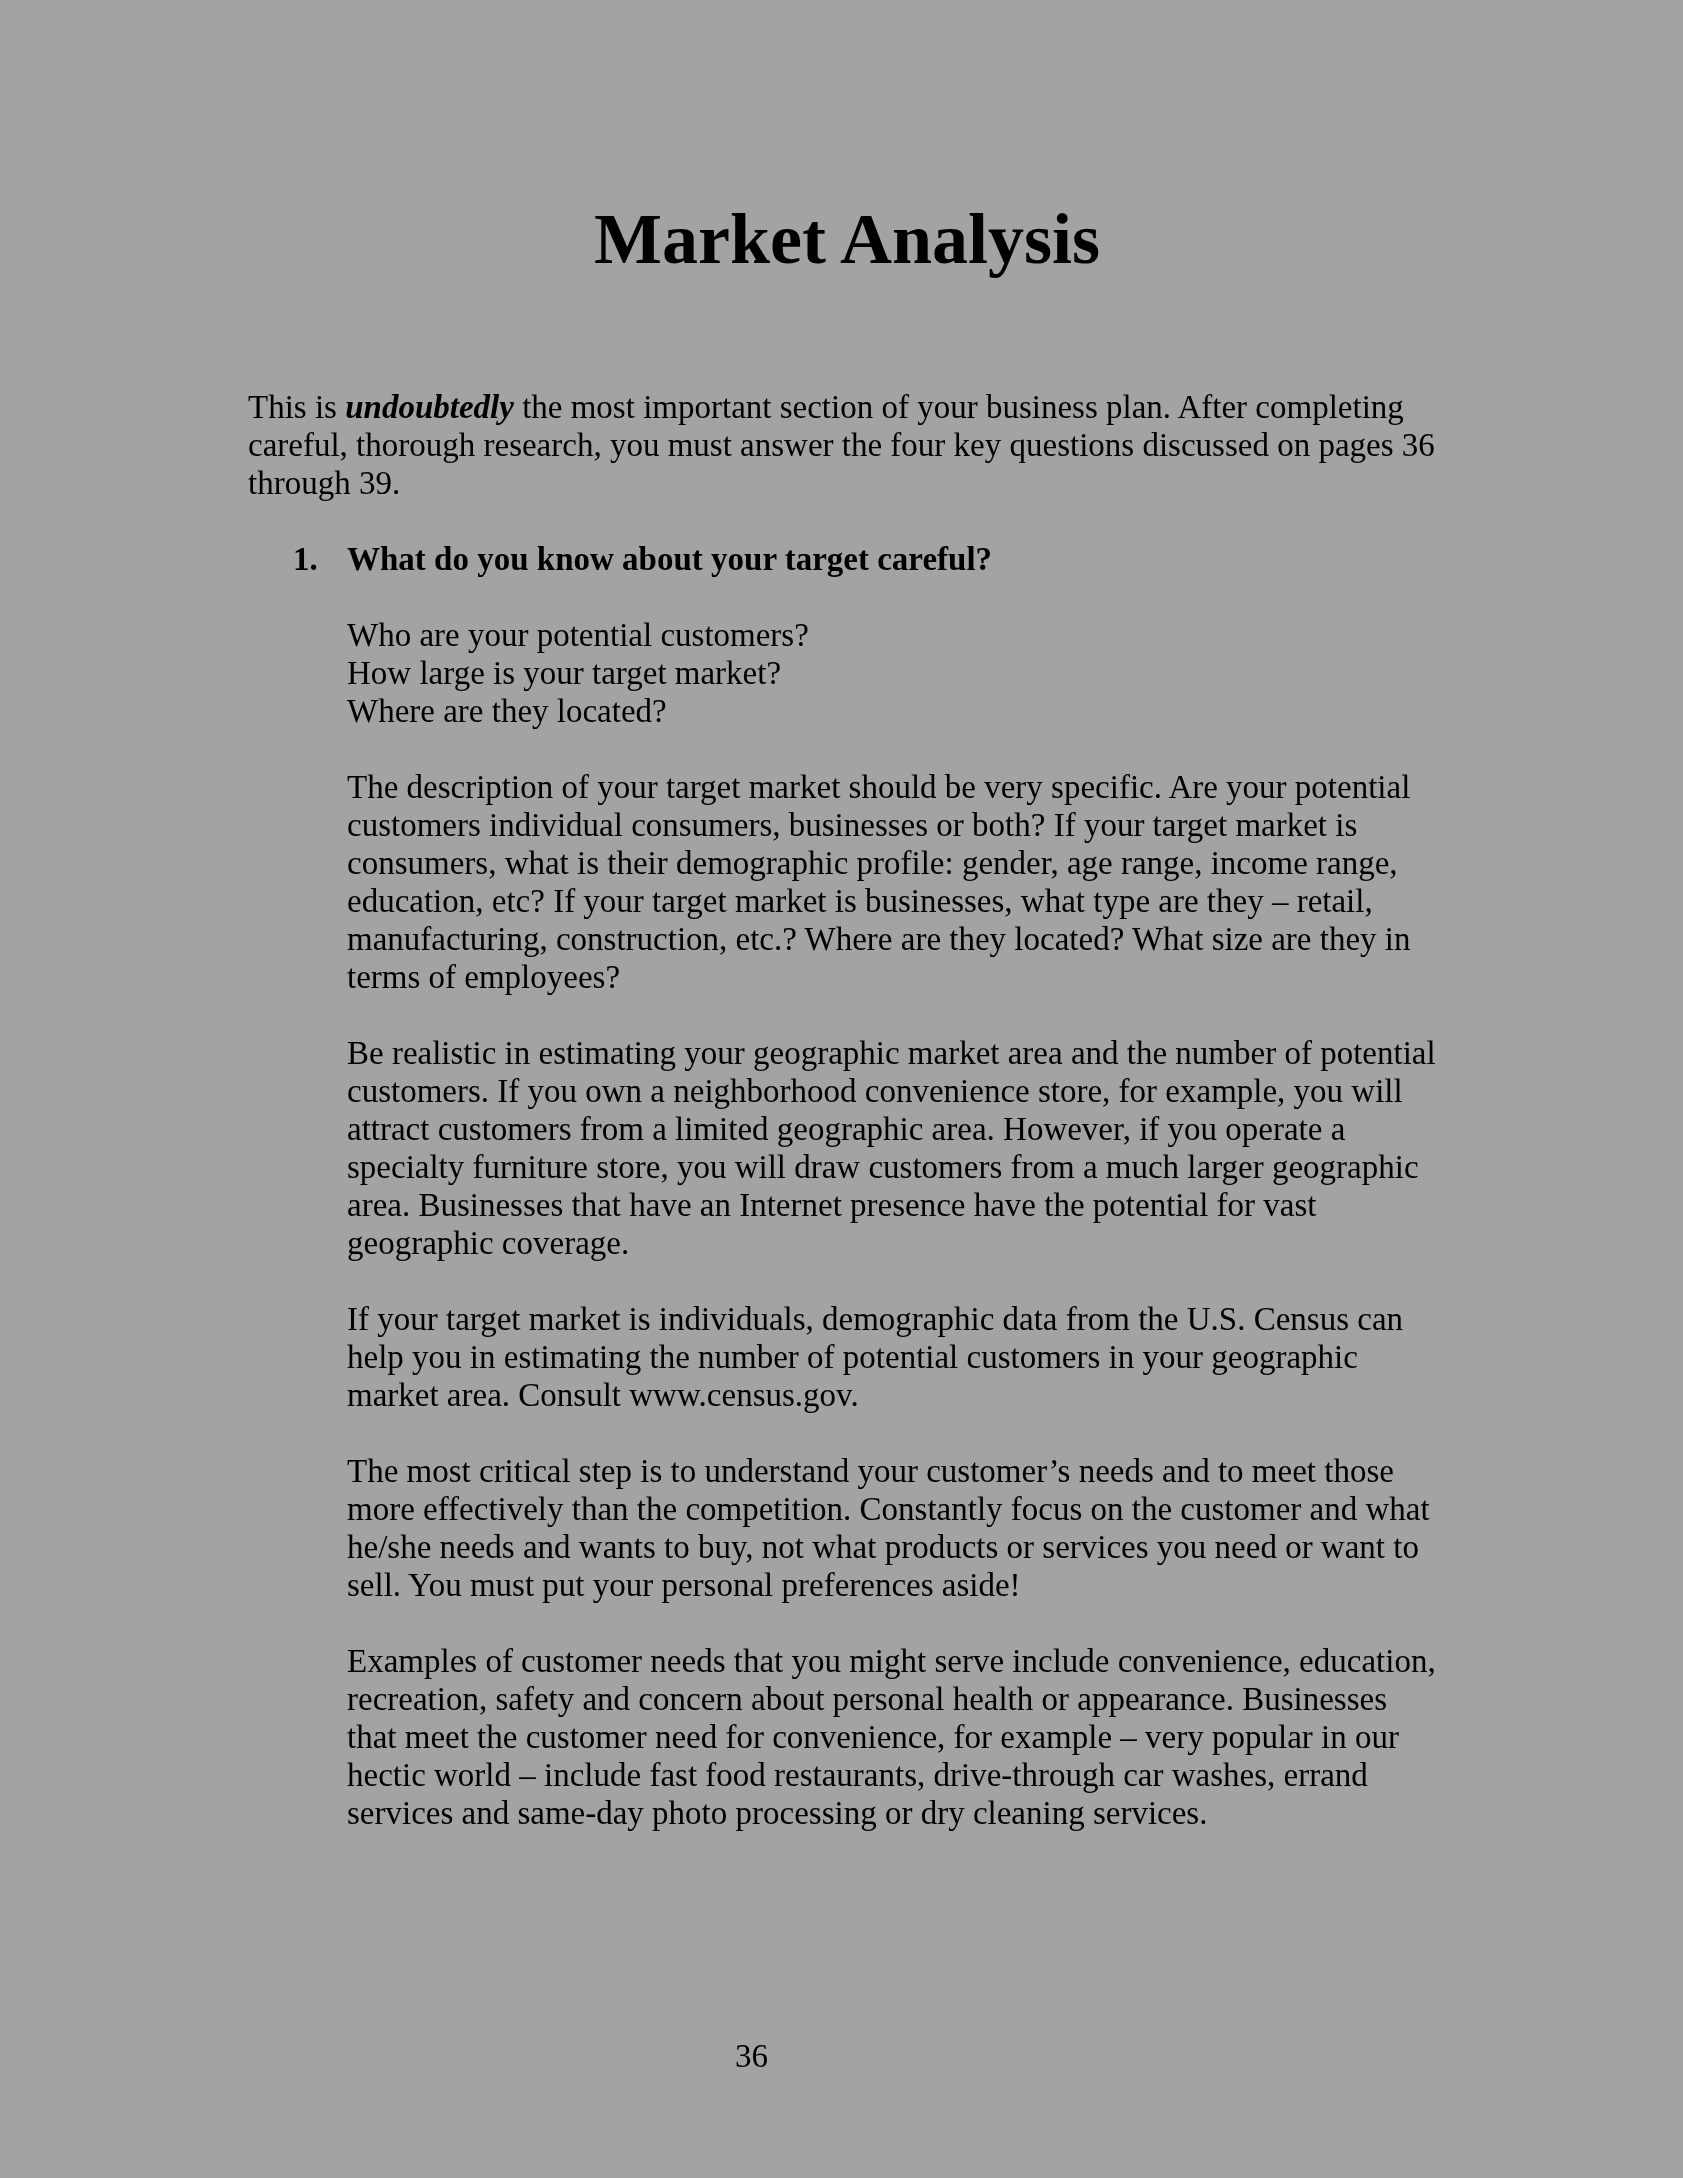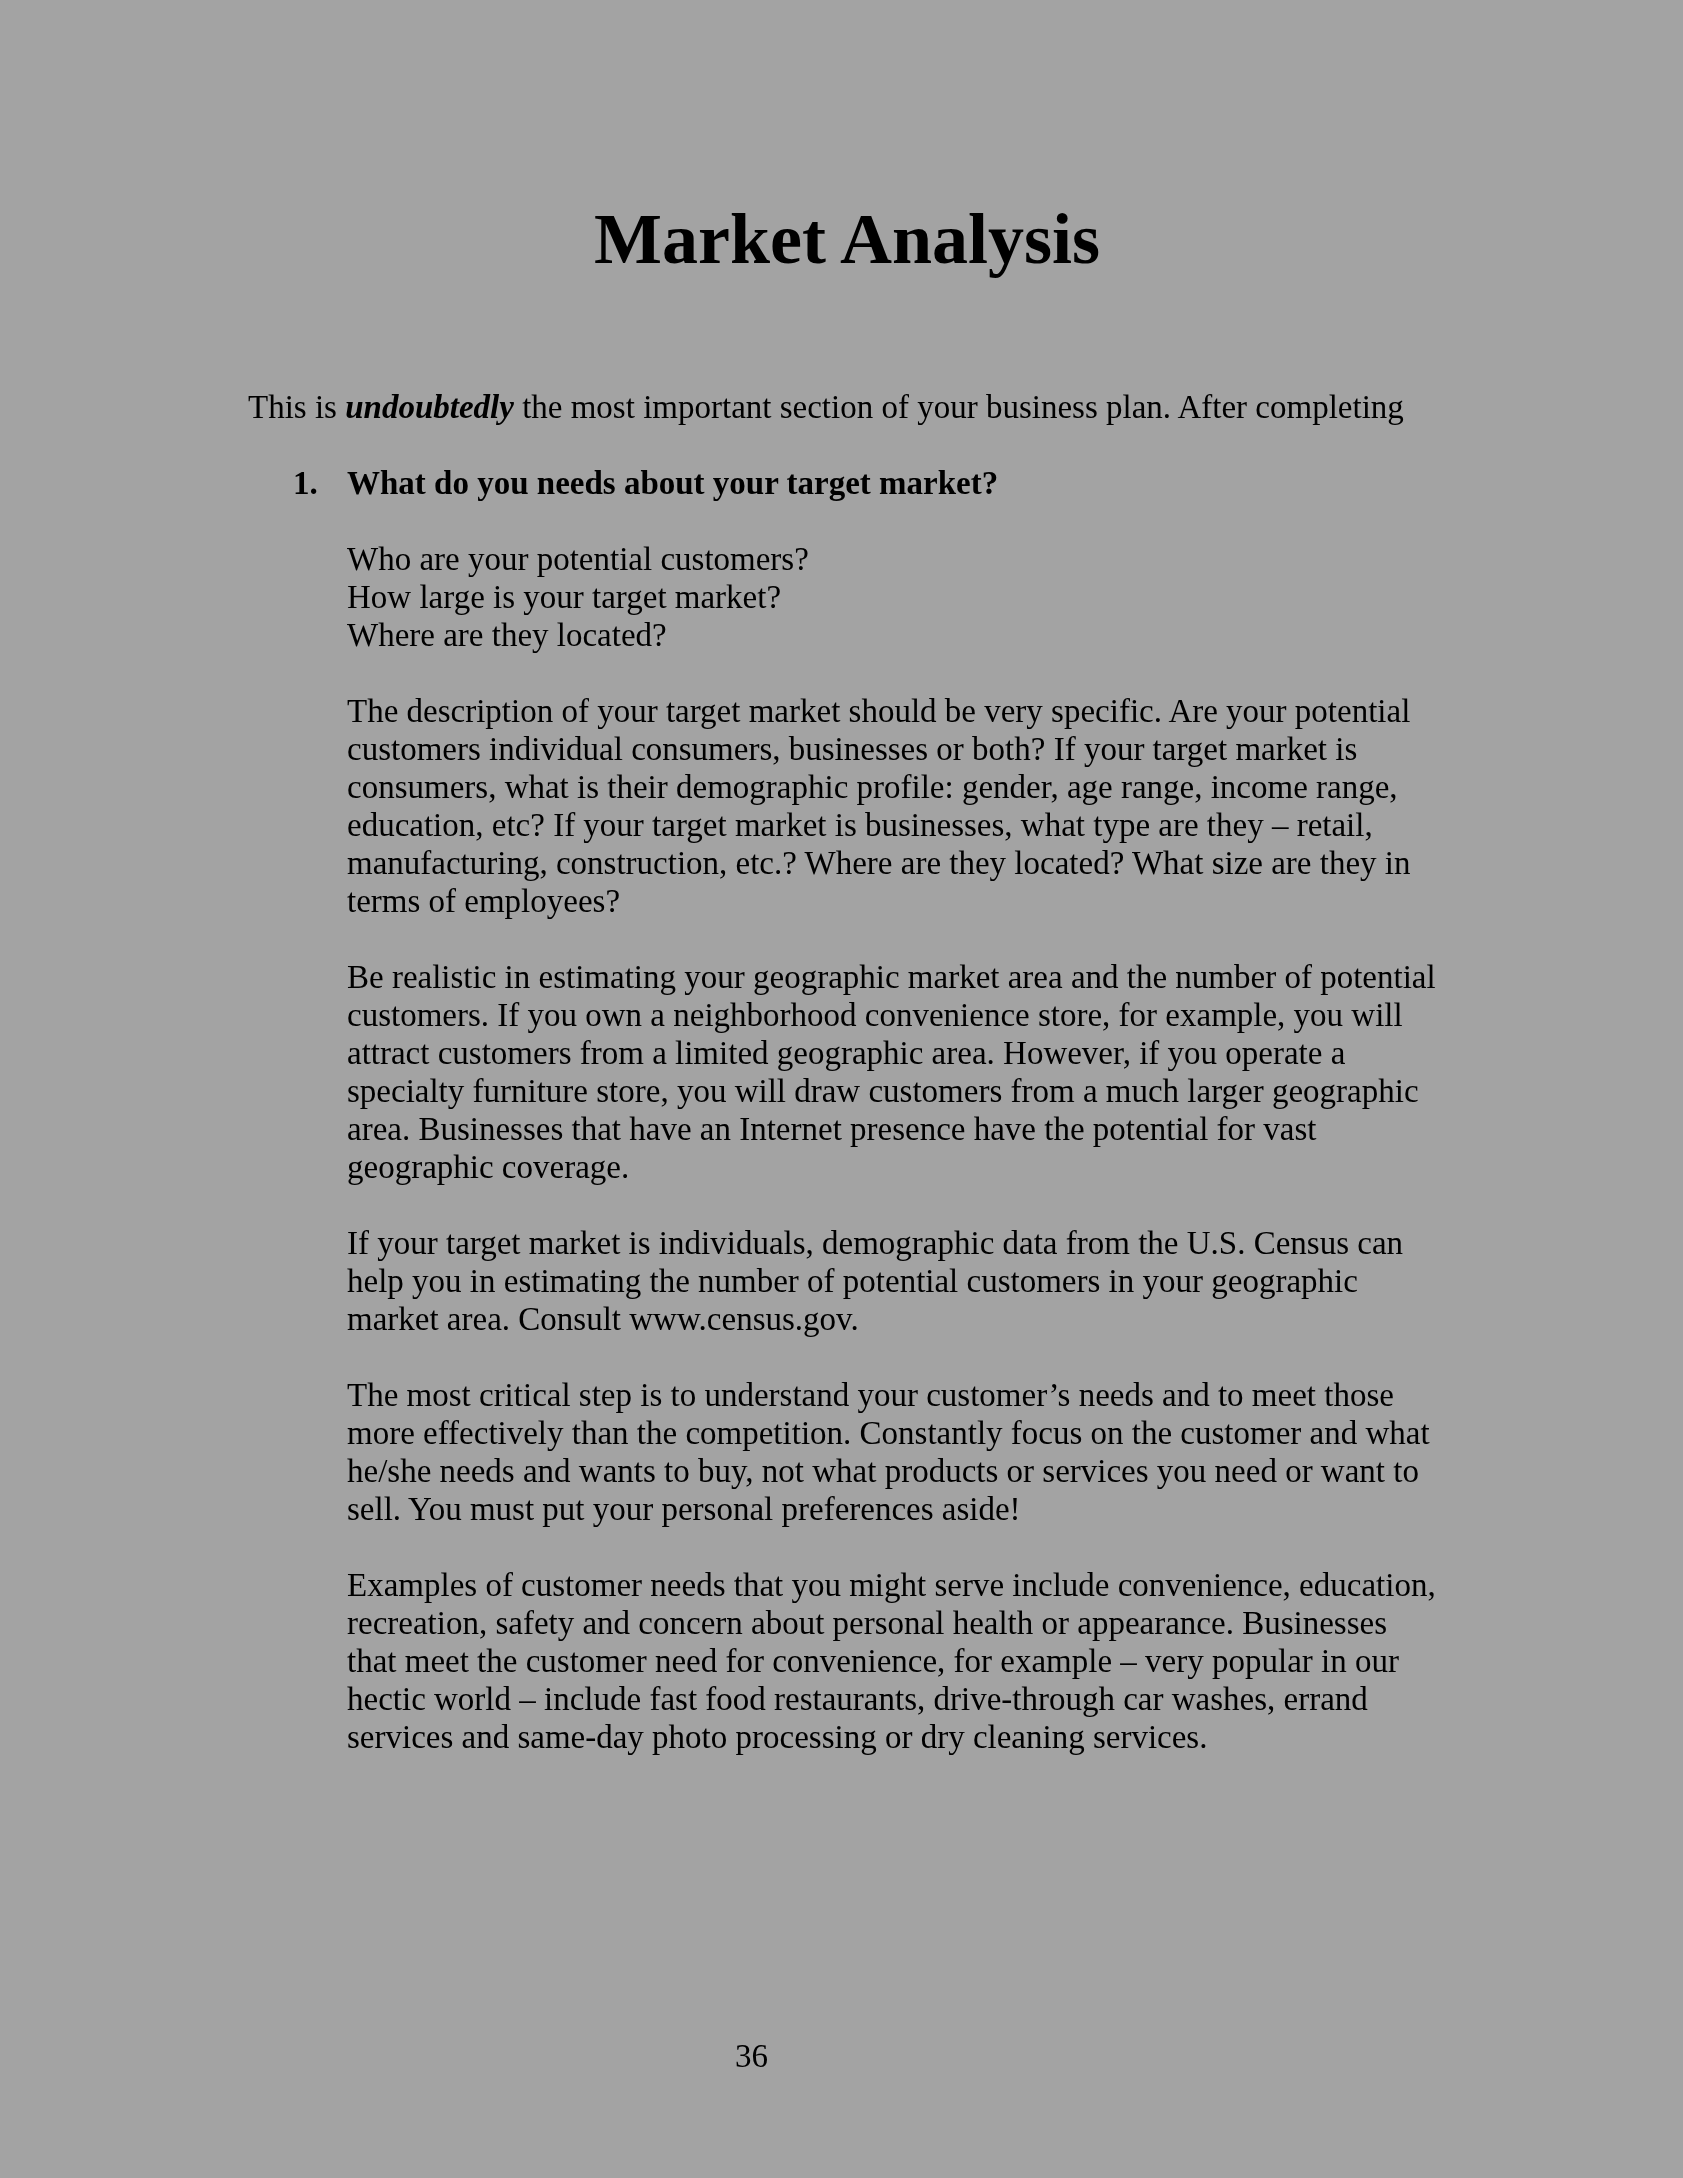--- a/index.html
+++ b/index.html
@@ -55,23 +55,25 @@
 <body>
 
 <div class="page">
 
   <div class="doc-title">Market Analysis</div>
 
   <div class="content">
 
     <div class="block">
       <div class="line1"><span>This is </span><span class="em">undoubtedly</span><span> the most important section of your business plan. After completing</span></div>
+      <div class="para">careful, thorough research, you must answer the four key questions discussed on pages 36
+through 39.</div>
     </div>
 
-    <div class="block heading"><span class="num">1.</span><span>What do you needs about your target market?</span></div>
+    <div class="block heading"><span class="num">1.</span><span>What do you know about your target careful?</span></div>
 
     <div class="block">
       <div class="prompt-line"><b>Who</b><span> are your potential customers?</span></div>
       <div class="prompt-line"><b>How</b><span> large is your target market?</span></div>
       <div class="prompt-line"><b>Where</b><span> are they located?</span></div>
     </div>
 
     <div class="block para indent">The description of your target market should be very specific. Are your potential
 customers individual consumers, businesses or both? If your target market is
 consumers, what is their demographic profile: gender, age range, income range,

